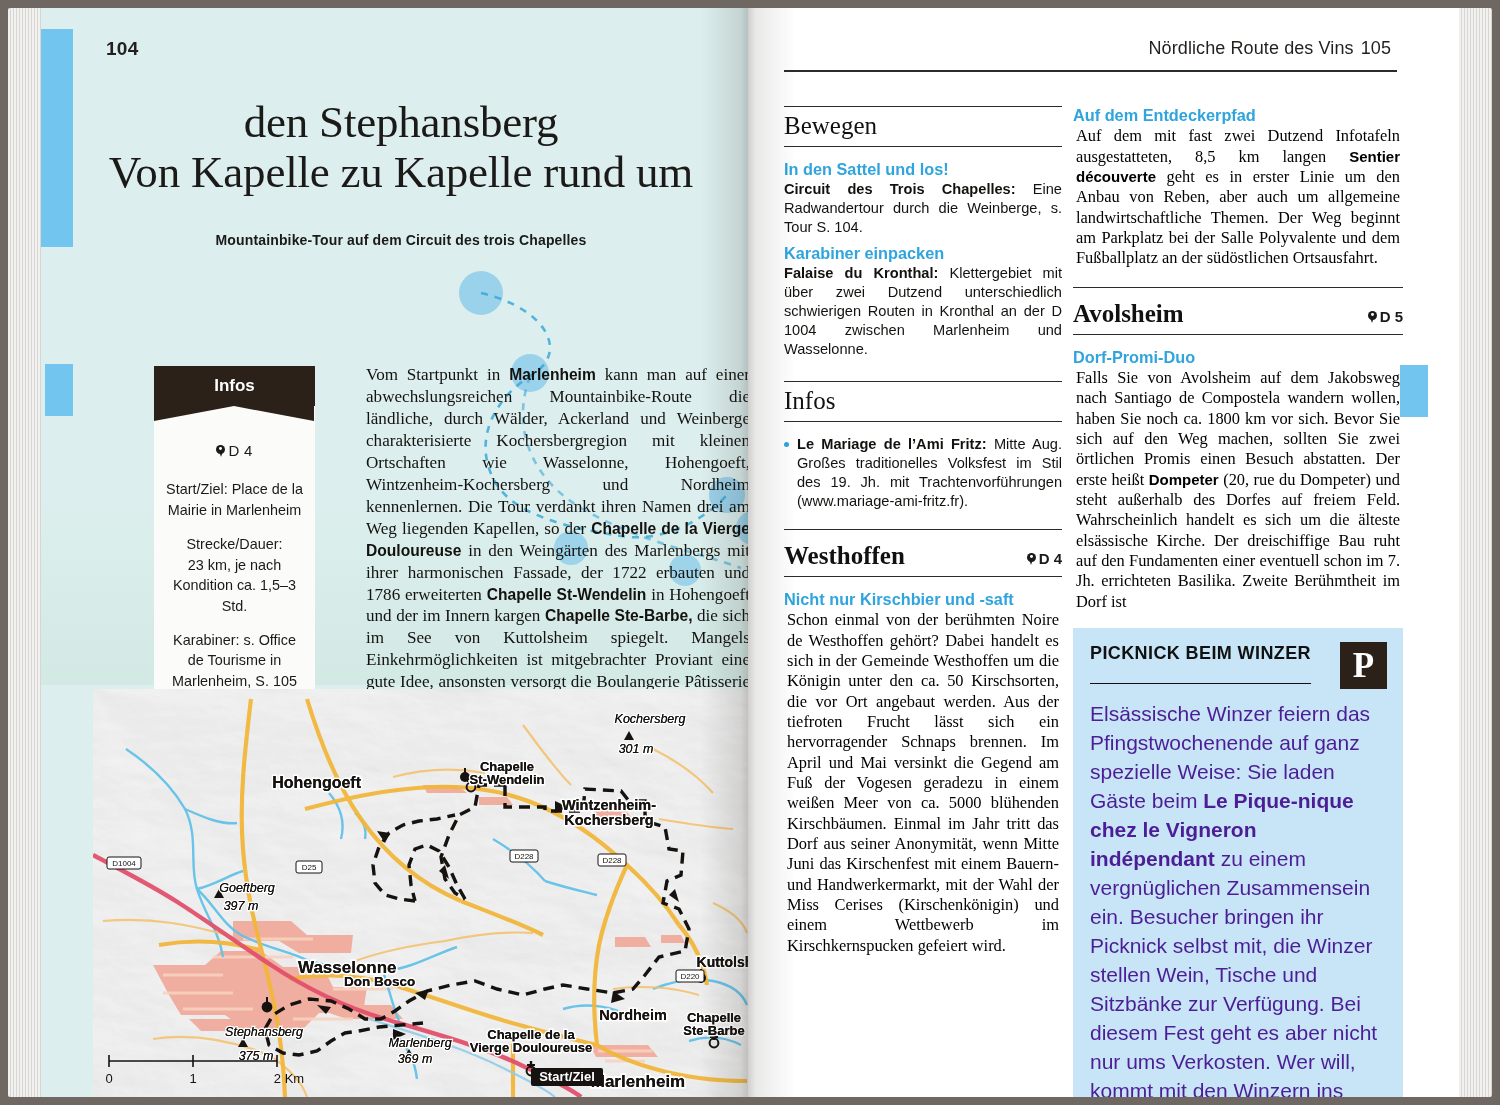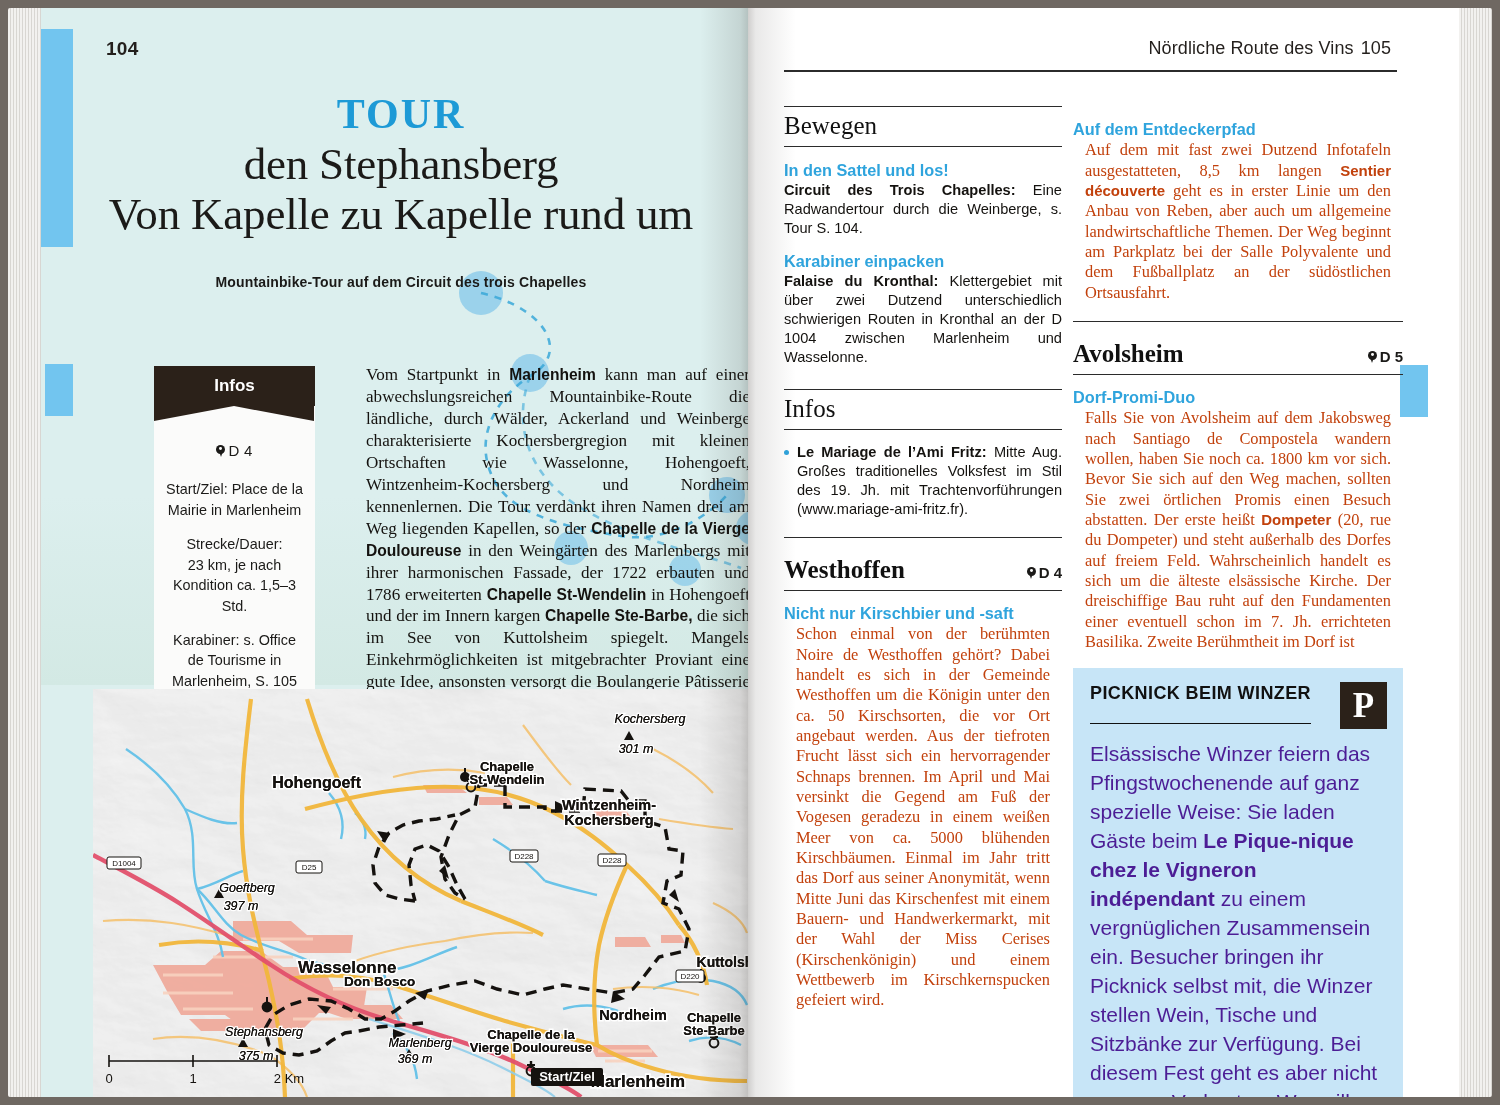--- a/index.html
+++ b/index.html
@@ -70,27 +70,27 @@
   .col{position:absolute;top:98px;}
   .col-mid{left:36px;width:278px;}
   .col-right{left:325px;width:330px;}
 
   .secthead{font-family:"Liberation Serif",serif;font-size:25px;color:#111;padding:5px 0 6px;
      border-top:1.6px solid #2b2b2b;border-bottom:1.6px solid #2b2b2b;margin:0 0 13px;}
   .sec-wrap{border-bottom:1.6px solid #2b2b2b;margin-bottom:13px;}
   .sec-wrap .secthead{border-bottom:none;margin-bottom:0;}
 
   .placehead{display:flex;align-items:baseline;justify-content:space-between;
-     border-top:1.6px solid #2b2b2b;border-bottom:1.6px solid #2b2b2b;padding:18px 0 6px;margin:18px 0 13px;}
+     border-top:1.6px solid #2b2b2b;border-bottom:1.6px solid #2b2b2b;padding:12px 0 6px;margin:18px 0 13px;}
   .placehead .nm{font-family:"Liberation Serif",serif;font-weight:bold;font-size:25px;color:#111;}
   .placehead .gr{font-size:15px;font-weight:bold;color:#1b1a18;white-space:nowrap;}
 
   .subhead{color:#2fa4dd;font-weight:bold;font-size:16.3px;line-height:1.18;margin:13px 0 1px;}
-  .subhead:first-child{margin-top:14px;}
-  .body{font-family:"Liberation Serif",serif;font-size:16.4px;line-height:1.24;color:#c2410c;text-align:justify;margin:0 12px 10px;}
+  .subhead:first-child{margin-top:0;}
+  .body{font-family:"Liberation Serif",serif;font-size:16.4px;line-height:1.24;color:#000000;text-align:justify;margin:0 3px 10px;}
   .body b{font-family:"Liberation Sans",sans-serif;font-weight:bold;font-size:15px;}
   .sans{font-family:"Liberation Sans",sans-serif;font-size:14.6px;line-height:1.3;color:#14120f;text-align:justify;margin:0 0 7px;}
   .sans b{font-weight:bold;}
   .bullet{position:relative;padding-left:13px;}
   .bullet:before{content:"";position:absolute;left:0;top:7px;width:5px;height:5px;border-radius:50%;background:#2fa4dd;}
 
   
   .pbox{background:#c7e5f7;padding:15px 16px 20px 17px;margin-top:16px;position:relative;}
   .pbox .ttl{font-weight:bold;font-size:18px;letter-spacing:.4px;color:#111;
      border-bottom:1.6px solid #111;display:inline-block;padding-bottom:19px;margin-bottom:16px;}
@@ -122,21 +122,20 @@
       <circle cx="489" cy="365" r="19" fill="#8fcdea" opacity=".85"></circle>
       <circle cx="686" cy="487" r="18" fill="#8fcdea" opacity=".85"></circle>
       <circle cx="712" cy="520" r="17" fill="#8fcdea" opacity=".8"></circle>
       <circle cx="530" cy="540" r="17" fill="#8fcdea" opacity=".8"></circle>
       <circle cx="644" cy="562" r="16" fill="#8fcdea" opacity=".8"></circle>
       <path d="M440,285 C505,300 530,345 489,368 C455,390 432,430 452,470 C470,508 530,520 580,528 C628,536 670,505 686,487" fill="none" stroke="#3aa8d8" stroke-width="2.6" stroke-dasharray="7 7" opacity=".85"></path>
       <path d="M489,368 C470,420 490,470 540,500 C600,535 660,545 700,560" fill="none" stroke="#3aa8d8" stroke-width="2.6" stroke-dasharray="7 7" opacity=".6"></path>
     </svg>
 
     <div class="title-wrap">
-      <div class="tour-word">TOUR</div>
       <div class="tour-title">
         <div>den Stephansberg</div>
         <div>Von Kapelle zu Kapelle rund um</div>
       </div>
       <div class="tour-sub">Mountainbike-Tour auf dem Circuit des trois Chapelles</div>
     </div>
 
     <div class="infos-box">
       <div class="infos-flag">
         <span>Infos</span>

